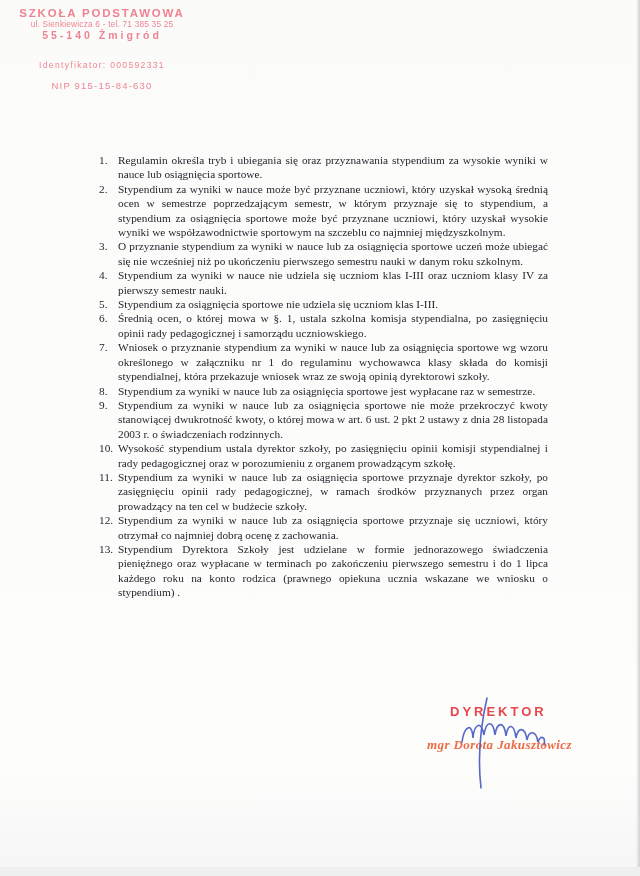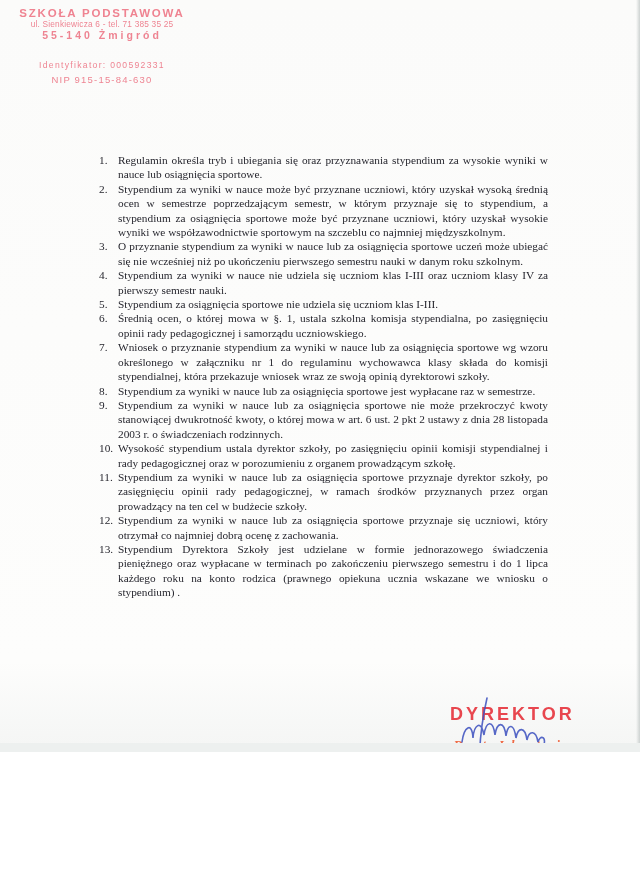--- a/index.html
+++ b/index.html
@@ -1,50 +1,50 @@
 <!DOCTYPE html>
 <html><head>
 <meta charset="utf-8">
 <style>
   html,body{margin:0;padding:0;}
   .page{
-    position:relative;width:640px;height:752px;overflow:hidden;
+    position:relative;width:640px;height:876px;overflow:hidden;
     background:linear-gradient(180deg,#fbfbfa 0%,#fdfdfc 88%,#f5f6f5 99%);
     font-family:"Liberation Serif",serif;color:#26262e;
   }
   .edge-right{position:absolute;top:0;bottom:0;right:0;width:4px;
     background:linear-gradient(90deg,rgba(0,0,0,0),#cdd2d1);}
   .edge-bottom{position:absolute;left:0;right:0;bottom:0;height:9px;background:#edf0ef;}
 
   
   .stamp{position:absolute;left:10px;top:7px;width:184px;text-align:center;
     font-family:"Liberation Sans",sans-serif;color:#ee8492;line-height:1.08;}
   .stamp-l1{font-size:11.5px;font-weight:bold;letter-spacing:1.8px;color:#ef8391;}
   .stamp-l2{font-family:"Liberation Serif",serif;font-style:italic;font-weight:bold;
     font-size:11.5px;color:#e25260;margin-top:1px;white-space:nowrap;}
   .stamp-l3{font-size:8.3px;letter-spacing:.2px;margin-top:1px;}
   .stamp-l4{font-size:10.5px;font-weight:bold;letter-spacing:3px;margin-top:1px;}
   .stamp-l5{font-size:8.6px;letter-spacing:1.3px;margin-top:19px;}
-  .stamp-l6{font-size:9.5px;letter-spacing:1.2px;margin-top:5px;}
+  .stamp-l6{font-size:9.5px;letter-spacing:1.2px;margin-top:11px;}
   .flourish{display:inline-block;vertical-align:middle;margin-right:2px;}
 
   
   .title{position:absolute;top:98px;left:40px;right:40px;text-align:center;
     font-weight:bold;font-size:11.6px;}
 
   
   .list{position:absolute;left:99px;top:153px;width:449px;
     font-size:11.3px;line-height:14.4px;}
   .item{display:flex;}
   .item .num{flex:0 0 19px;width:19px;}
   .item .txt{flex:1;text-align:justify;}
 
   
   .sig-role{position:absolute;left:450px;top:704px;
-    font-family:"Liberation Sans",sans-serif;font-weight:bold;font-size:18px;
+    font-family:"Liberation Sans",sans-serif;font-weight:bold;font-size:13px;
     letter-spacing:3px;color:#e8464e;}
   .sig-name{position:absolute;left:427px;top:737px;font-style:italic;font-weight:bold;
     font-size:13px;color:#ef6a45;letter-spacing:.4px;}
   .sig-ink{position:absolute;left:447px;top:694px;pointer-events:none;}
 </style>
 </head>
 <body>
 
 <div class="page">
 

